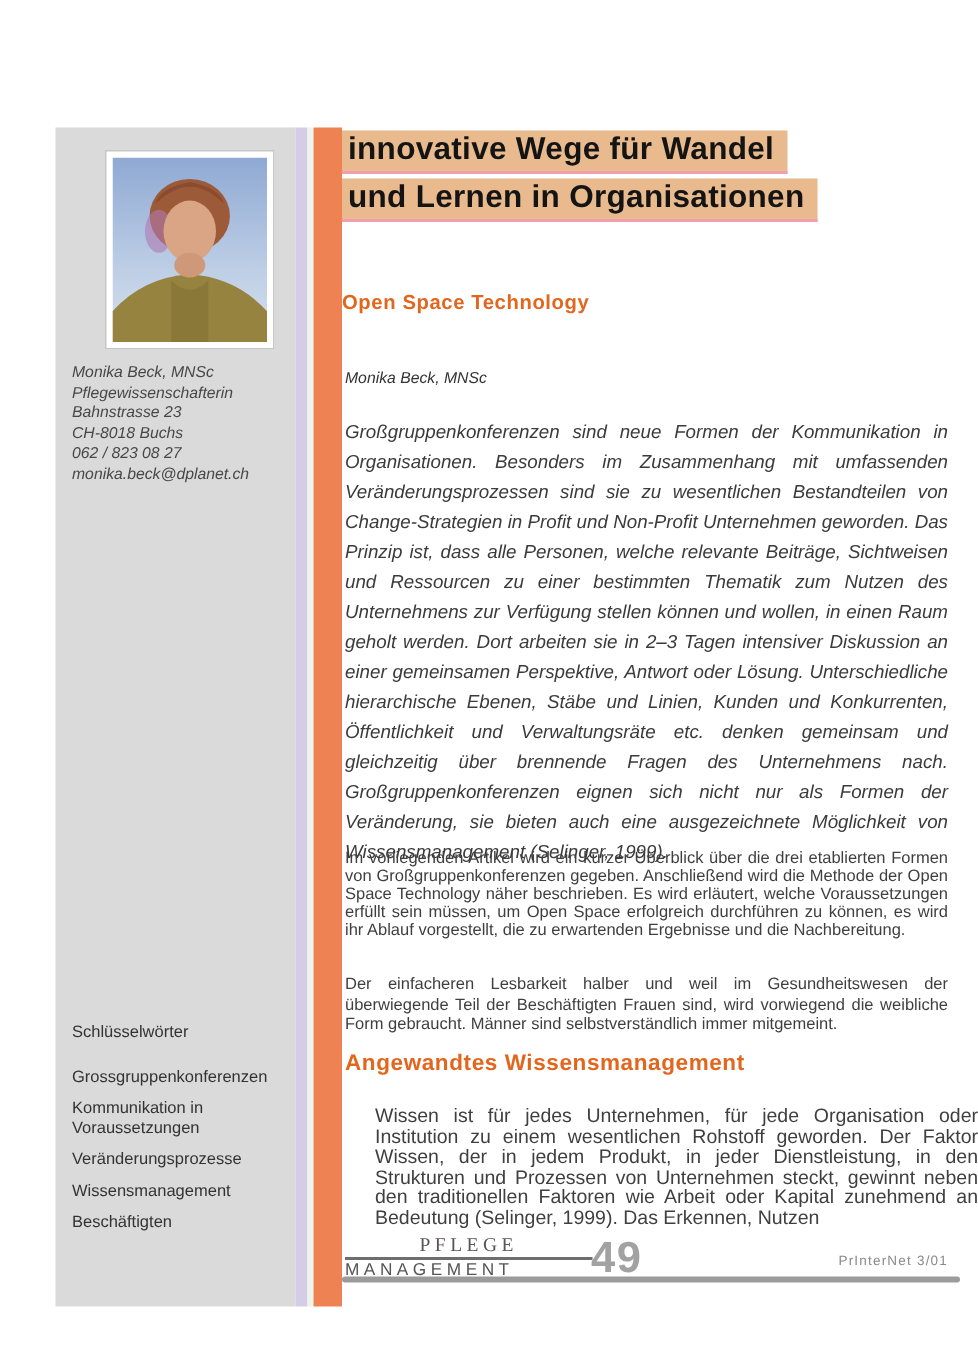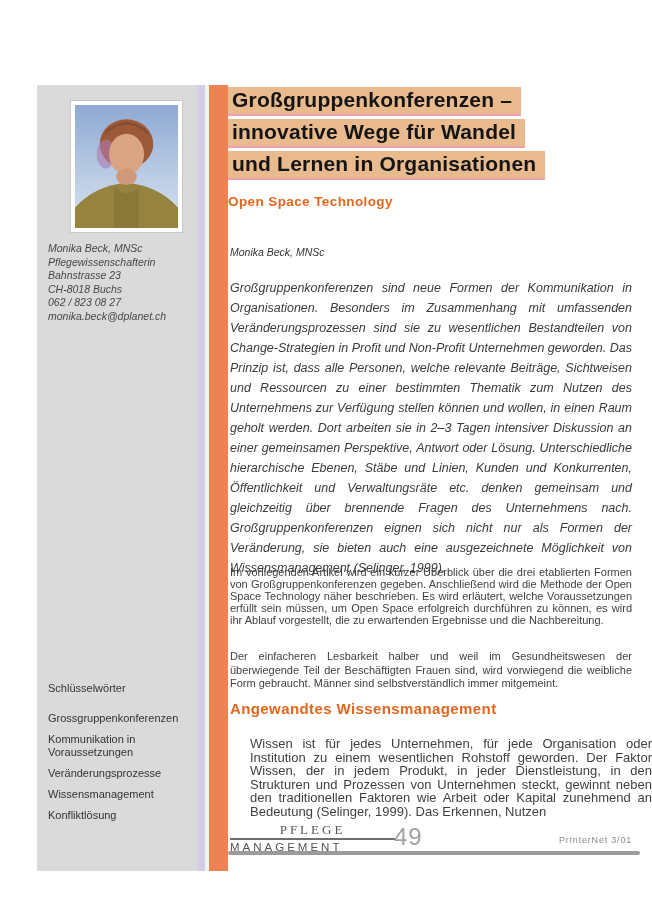--- a/index.html
+++ b/index.html
@@ -47,21 +47,21 @@
                      color:#e2661d; letter-spacing:0.4px; }
   .body-para { left:230px; top:737px; width:402px; font-size:13px; line-height:13.6px;
                text-align:justify; color:#3f3f3f;margin-left:20px; }
 
   
   .logo        { left:230px; top:822px; width:165px; }
   .logo-top    { font-family:"Liberation Serif", serif; font-size:13px; letter-spacing:3px;
                  color:#5c5454; text-align:center; border-bottom:2px solid #6e6e6e; }
   .logo-bottom { font-size:11.5px; font-weight:normal; letter-spacing:3px;
                  color:#555; text-align:left; padding-top:1px; }
-  .page-number { left:394px; top:823px; font-size:24px; font-weight:normal;
+  .page-number { left:394px; top:823px; font-size:29px; font-weight:bold;
                  color:#a2a2a2; letter-spacing:1px; }
   .issue       { left:518px; top:835px; width:114px; text-align:right;
                  font-size:9px; color:#8a8a8a; letter-spacing:0.8px; }
   .footer-rule { left:228px; top:851px; width:412px; height:4px;
                  background:#9b9b9b; border-radius:2px; }
 </style>
 </head>
 <body>
 
 <div class="abs sidebar"></div>
@@ -98,25 +98,24 @@
   <div>monika.beck@dplanet.ch</div>
 </div>
 
 <div class="abs keywords-label">Schlüsselwörter</div>
 
 <ul class="abs keywords">
   <li>Grossgruppenkonferenzen</li>
   <li>Kommunikation in Voraussetzungen</li>
   <li>Veränderungsprozesse</li>
   <li>Wissensmanagement</li>
-  <li>Konfliktlösung</li>
+  <li>Beschäftigten</li>
 </ul>
 
 <div class="abs title-block">
-  <div class="title-line">Großgruppenkonferenzen –</div>
   <div class="title-line">innovative Wege für Wandel</div>
   <div class="title-line">und Lernen in Organisationen</div>
 </div>
 <div class="abs subtitle">Open Space Technology</div>
 
 <div class="abs byline">Monika Beck, MNSc</div>
 
 <div class="abs lead">Großgruppenkonferenzen sind neue Formen der Kommunikation in Organisationen. Besonders im Zusammenhang mit umfassenden Veränderungsprozessen sind sie zu wesentlichen Bestandteilen von Change-Strategien in Profit und Non-Profit Unternehmen geworden. Das Prinzip ist, dass alle Personen, welche relevante Beiträge, Sichtweisen und Ressourcen zu einer bestimmten Thematik zum Nutzen des Unternehmens zur Verfügung stellen können und wollen, in einen Raum geholt werden. Dort arbeiten sie in 2–3 Tagen intensiver Diskussion an einer gemeinsamen Perspektive, Antwort oder Lösung. Unterschiedliche hierarchische Ebenen, Stäbe und Linien, Kunden und Konkurrenten, Öffentlichkeit und Verwaltungsräte etc. denken gemeinsam und gleichzeitig über brennende Fragen des Unternehmens nach. Großgruppenkonferenzen eignen sich nicht nur als Formen der Veränderung, sie bieten auch eine ausgezeichnete Möglichkeit von Wissensmanagement (Selinger, 1999).</div>
 
 <div class="abs abstract1">Im vorliegenden Artikel wird ein kurzer Überblick über die drei etablierten Formen von Großgruppenkonferenzen gegeben. Anschließend wird die Methode der Open Space Technology näher beschrieben. Es wird erläutert, welche Voraussetzungen erfüllt sein müssen, um Open Space erfolgreich durchführen zu können, es wird ihr Ablauf vorgestellt, die zu erwartenden Ergebnisse und die Nachbereitung.</div>

